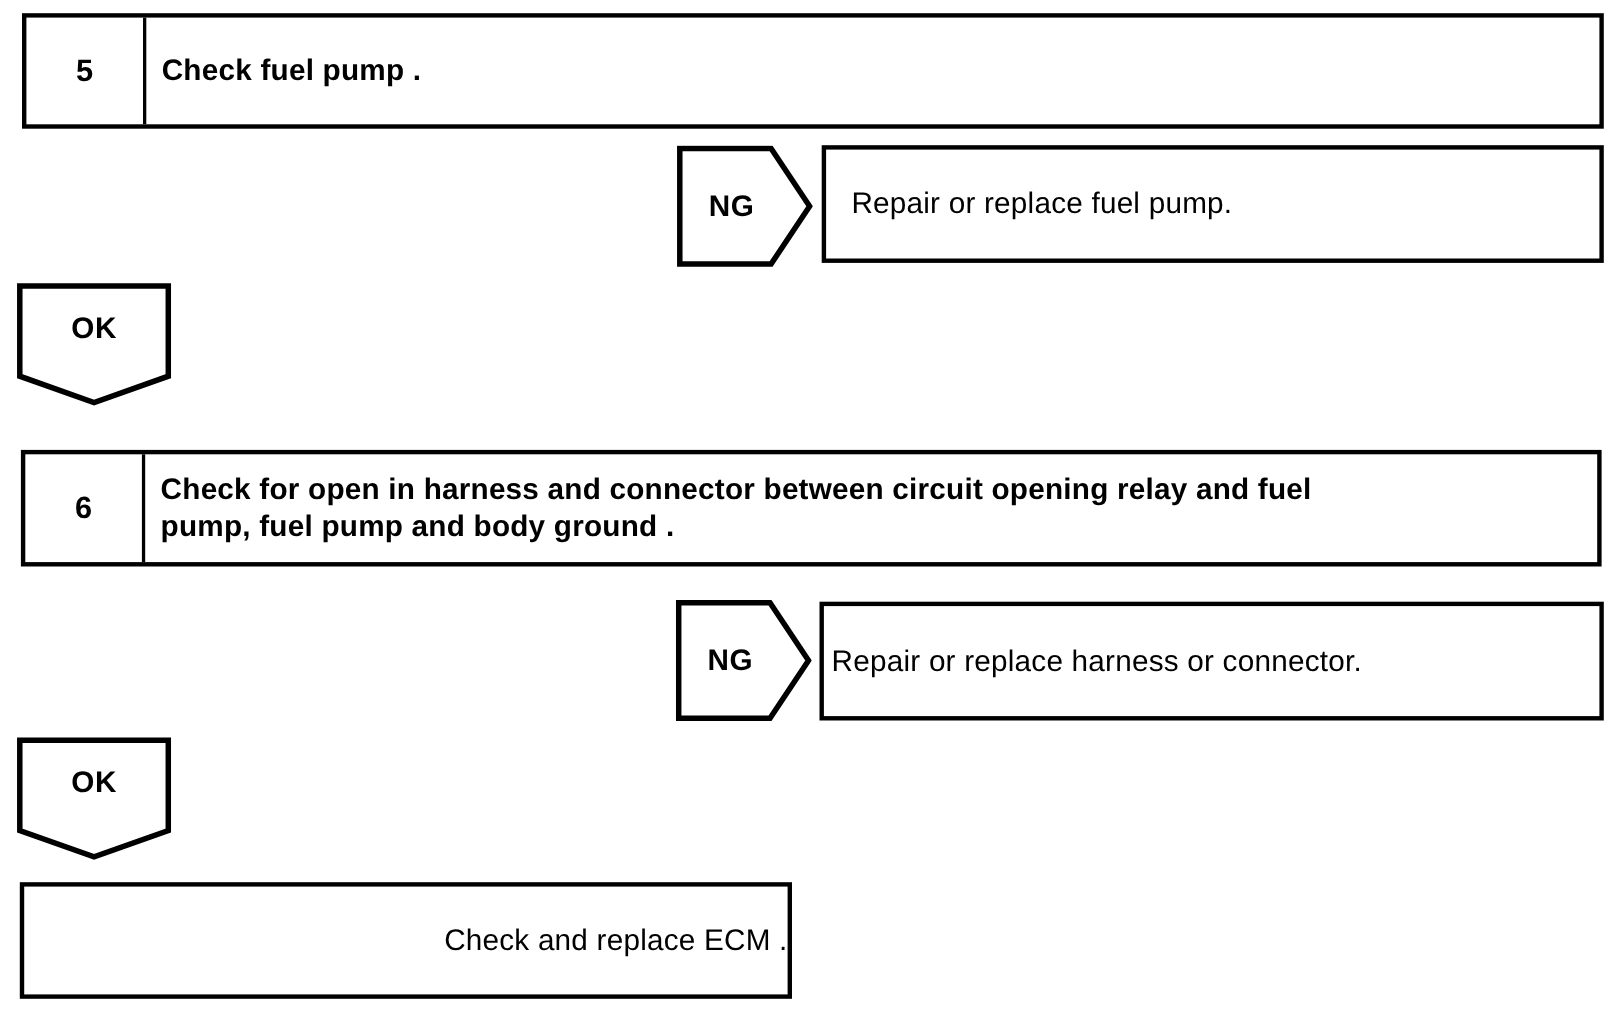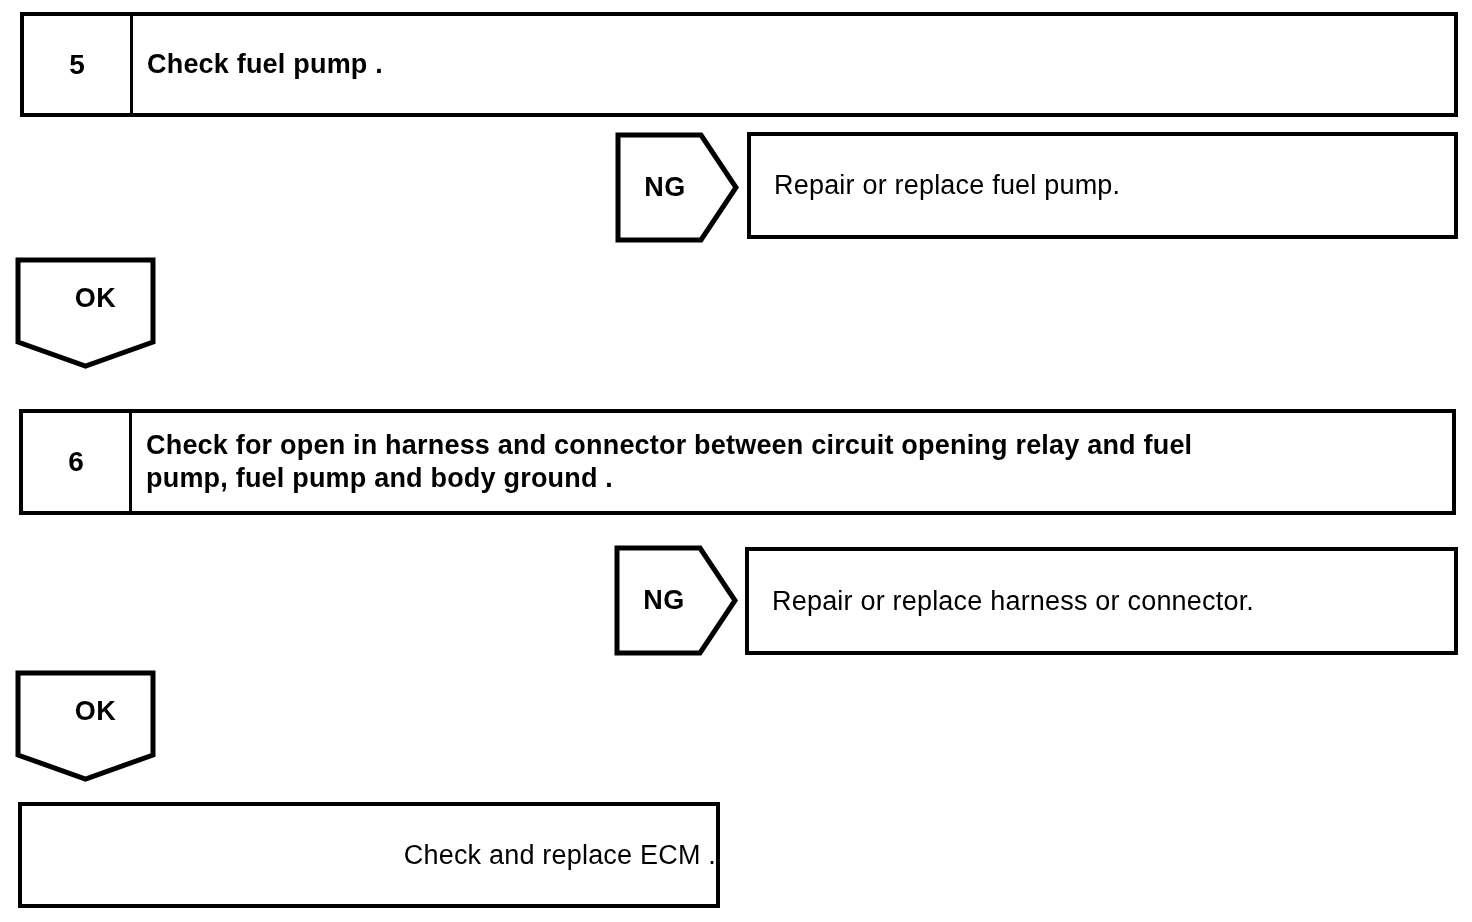--- a/index.html
+++ b/index.html
@@ -50,21 +50,21 @@
     position:absolute;
   }
   .connector svg{position:absolute;left:0;top:0;display:block;}
   .connector .lbl{
     position:absolute;
     display:flex;align-items:center;justify-content:center;
     font-size:27px;font-weight:700;
     letter-spacing:0.5px;
   }
   .ng .lbl{left:0;top:0;width:100px;height:100%;}
-  .ok .lbl{left:10px;top:0;width:100%;height:82px;}
+  .ok .lbl{left:0;top:0;width:100%;height:82px;}
 </style>
 </head>
 <body>
 
 <div class="canvas">
 
   <div class="step-box" style="left:20px;top:12px;width:1438px;height:105px;">
     <div class="step-num">5</div>
     <div class="step-text">Check fuel pump .</div>
   </div>
@@ -97,21 +97,21 @@
     </div>
   </div>
 
   <div class="connector ng" style="left:614px;top:545px;width:124px;height:111px;">
     <svg width="124" height="111" viewBox="0 0 124 111">
       <polygon points="3,3 86,3 121,55.5 86,108 3,108" fill="#ffffff" stroke="#000000" stroke-width="5" stroke-linejoin="miter"></polygon>
     </svg>
     <div class="lbl">NG</div>
   </div>
 
-  <div class="action-box" style="left:745px;top:547px;width:713px;height:108px;padding-left:23px;">
+  <div class="action-box" style="left:745px;top:547px;width:713px;height:108px;padding-left:7px;">
     <span>Repair or replace harness or connector.</span>
   </div>
 
   <div class="connector ok" style="left:15px;top:670px;width:141px;height:112px;">
     <svg width="141" height="112" viewBox="0 0 141 112">
       <polygon points="3,3 138,3 138,85 70.5,109 3,85" fill="#ffffff" stroke="#000000" stroke-width="5" stroke-linejoin="miter"></polygon>
     </svg>
     <div class="lbl">OK</div>
   </div>
 

